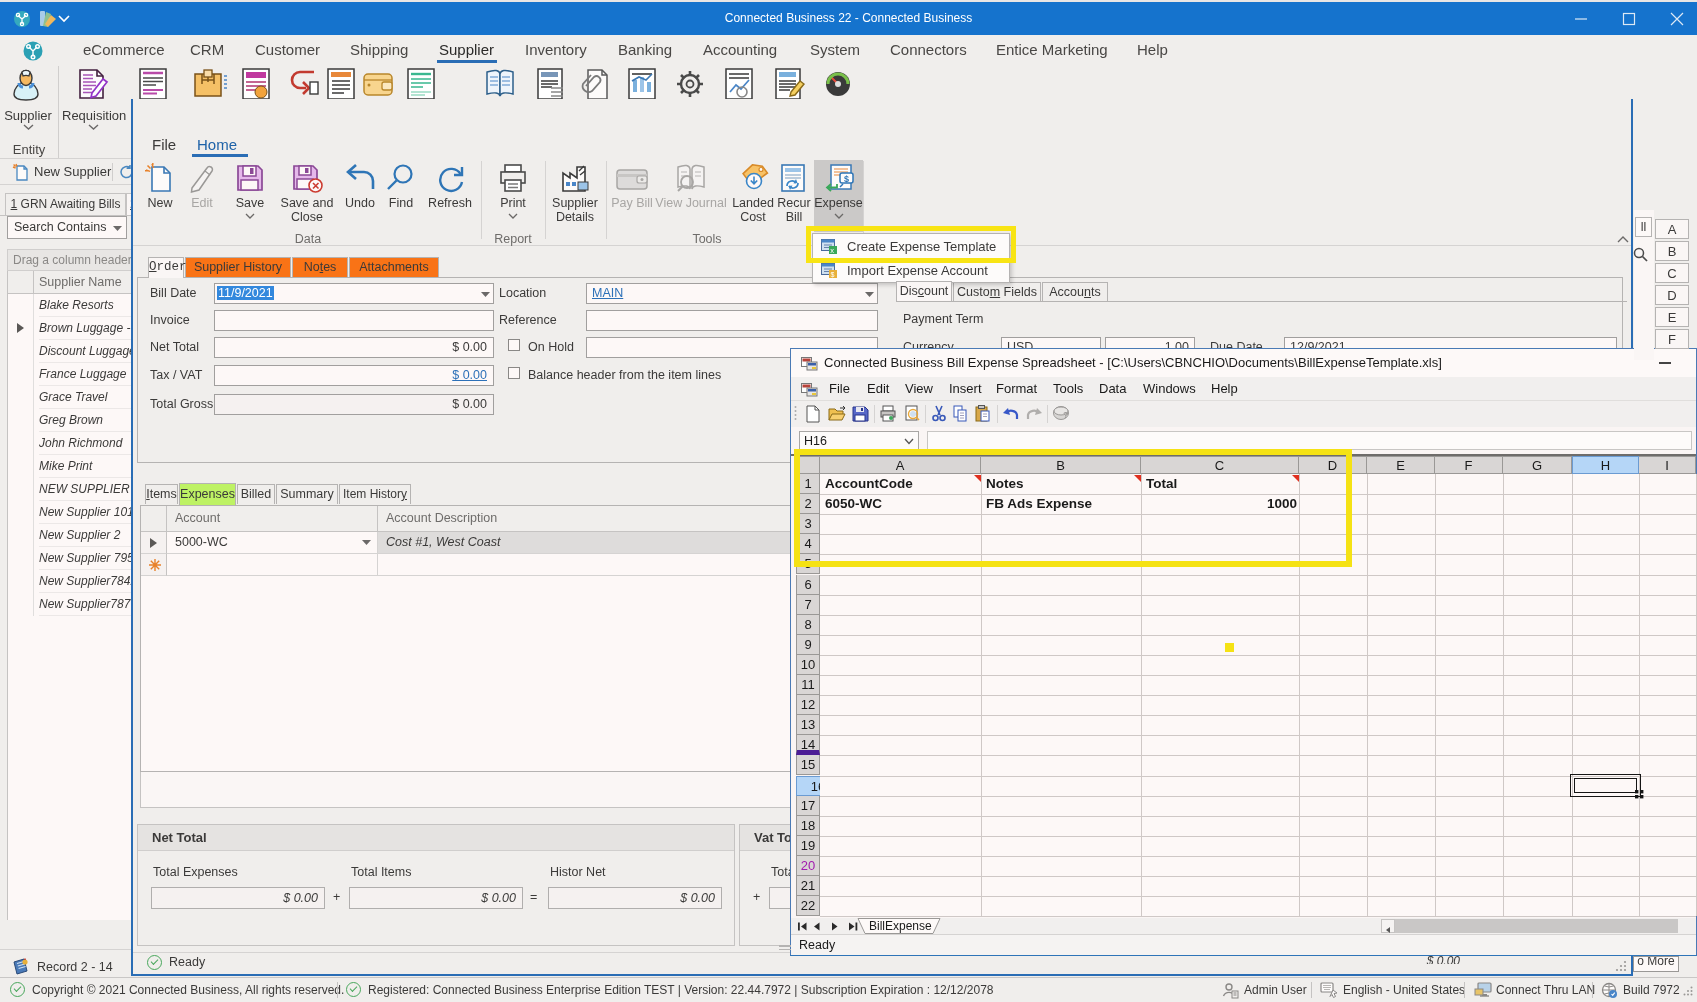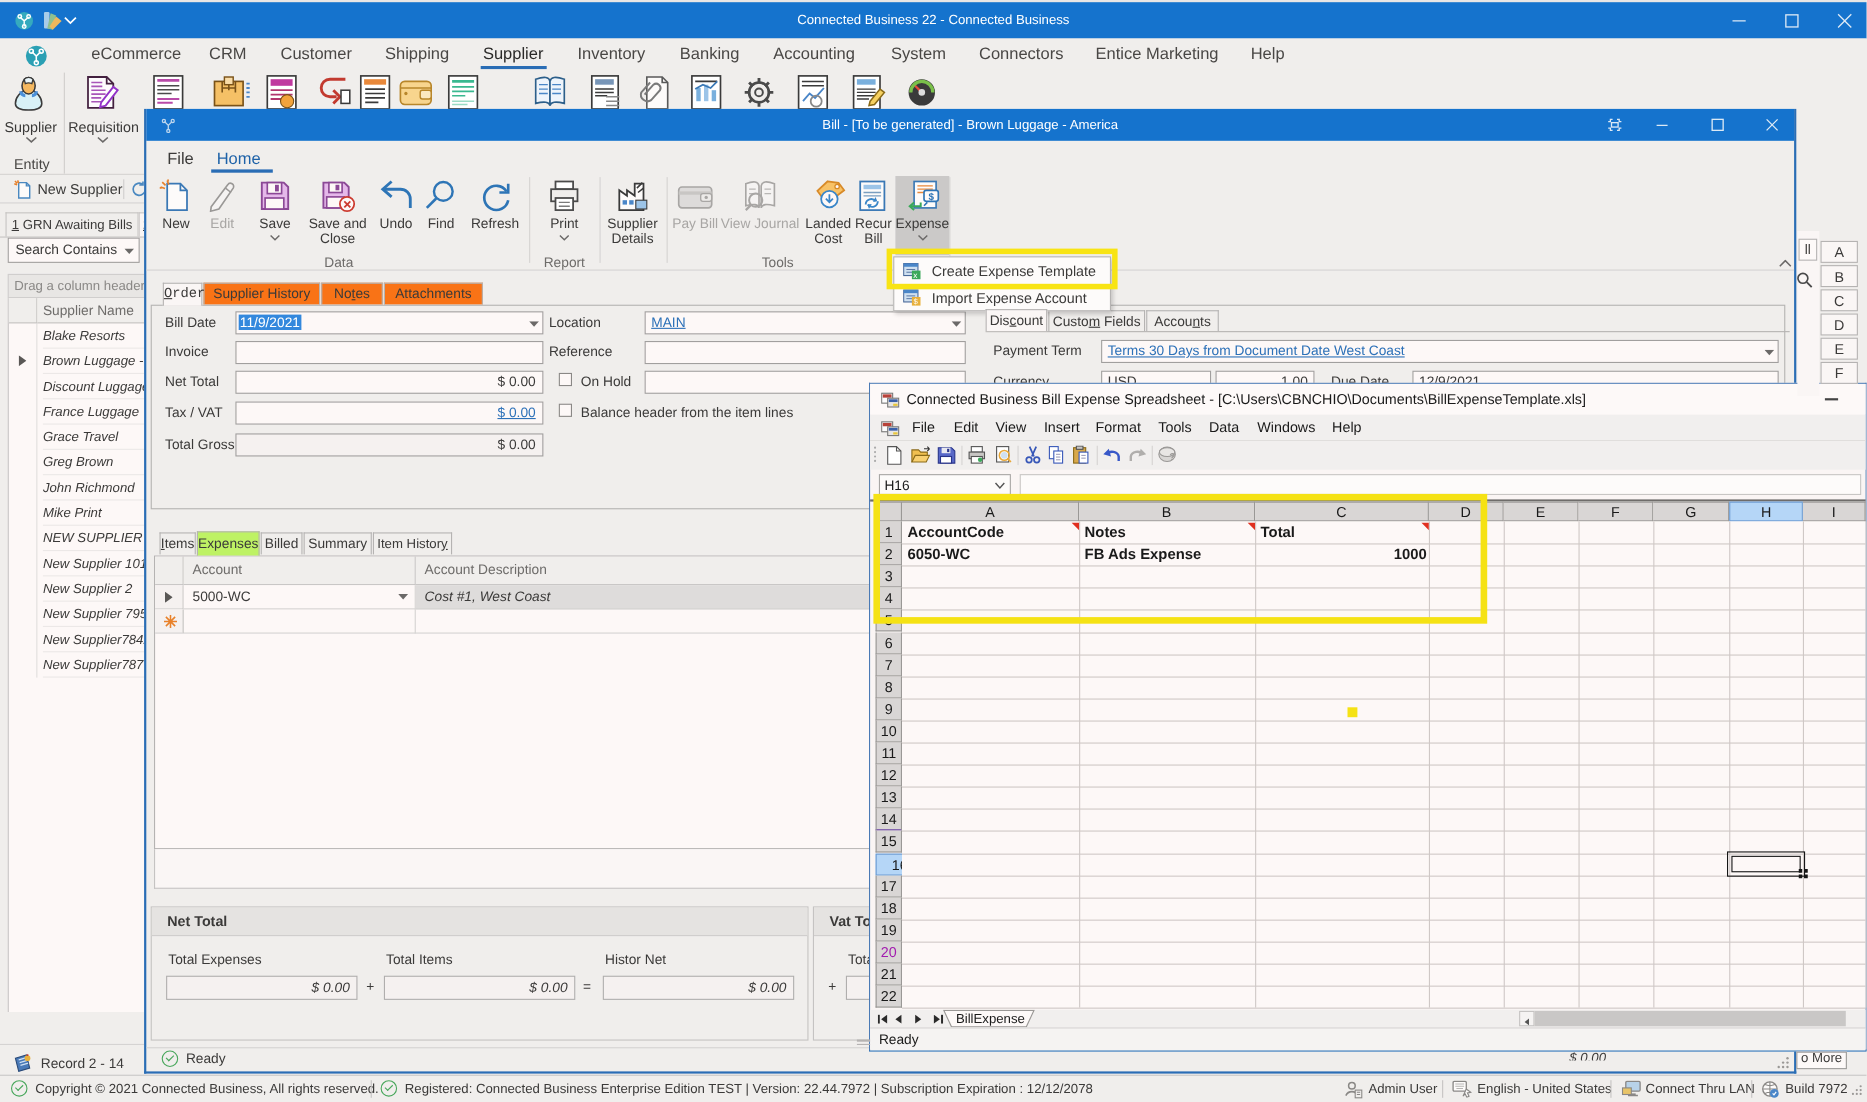--- a/index.html
+++ b/index.html
@@ -286,40 +286,20 @@
       <path d="M2 4 l10 -3 3 12 -10 3 z" fill="#4a7ab8" stroke="#2a4a78" stroke-width="1"></path>
       <path d="M5 5.5 l7 -2 M5.8 8 l7 -2 M6.6 10.5 l7 -2" stroke="#cfe0f2" stroke-width="1.1"></path>
       <circle cx="13" cy="4" r="2.6" fill="#e8b03a"></circle>
         <path d="M13 2 v-1.5" stroke="#c23a2f" stroke-width="1.6"></path>
     </svg>
     <div class="abs" style="left:37px;top:10px;font-size:12.5px">Record 2 - 14</div>
   </div>
 </div>
 <div class="abs" id="billwin">
 
-  <div class="win-title">
-    <div style="width:100%;text-align:center;font-size:12px;line-height:29px">Bill - [To be generated] - Brown Luggage - America</div>
-    <svg class="abs" style="left:12px;top:7px" width="16" height="16" viewBox="0 0 16 16">
-      <g stroke="#bcd6ee" stroke-width="1.2" fill="none">
-          <path d="M8 8 L4.5 4.5 M8 8 L11.5 4.5 M8 8 L8 12.5"></path>
-          <circle cx="4" cy="4" r="1.4"></circle>
-          <circle cx="12" cy="4" r="1.4"></circle>
-          <circle cx="8" cy="13" r="1.4"></circle>
-        </g>
-    </svg>
-    <svg class="abs" style="left:1327px;top:8px" width="160" height="13" viewBox="0 0 160 13">
-      <g stroke="#dce9f5" stroke-width="1.2" fill="none">
-        <path d="M2 3.5 h2 v-2 h2 M10 1.5 h2 v2 h2 M2 9.5 h2 v2 h2 M10 11.5 h2 v-2 h2"></path>
-          <rect x="5" y="4.5" width="6" height="4"></rect>
-        <path d="M46 7 h10"></path>
-        <rect x="96.5" y="1.5" width="10" height="10"></rect>
-        <path d="M146 1.5 l10 10 M156 1.5 l-10 10"></path>
-      </g>
-    </svg>
-  </div>
 
   <div class="abs" style="left:19px;top:37px;font-size:15px;color:#3b3a39">File</div>
   <div class="abs" style="left:64px;top:37px;font-size:15px;color:#1e62a8">Home</div>
   <div class="abs" style="left:59px;top:55px;width:56px;height:3px;background:#2a6db5"></div>
   <div class="abs" style="left:0;top:146px;width:1498px;height:1px;background:#d5d3d2"></div>
 
   <div class="rbtn" style="left:4px;width:46px">
     <svg class="ric" width="30" height="30" viewBox="0 0 30 30">
         <path d="M7 4 h12 l6 6 v18 h-18 z" fill="#fdfbfa" stroke="#3a78b5" stroke-width="1.6"></path>
         <path d="M19 4 v6 h6" fill="none" stroke="#3a78b5" stroke-width="1.6"></path>
@@ -504,26 +484,20 @@
     <div class="lbl" style="left:12px;top:119px">Total Gross</div>
     <div class="fld" style="left:76px;top:116px;width:280px;background:#f5f1f0">
         <span style="position:absolute;right:6px;top:2px">$ 0.00</span>
       </div>
 
     <div class="abs" style="left:758px;top:3px;width:56px;height:20px;background:#faf6f5;border:1px solid #b5b3b2;border-bottom:none;font-size:12.5px;text-align:center;line-height:19px;z-index:2">Dis<span style="text-decoration:underline">c</span>ount</div>
     <div class="abs" style="left:815px;top:4px;width:88px;height:19px;background:#f0eeec;border:1px solid #b5b3b2;border-bottom:none;font-size:12.5px;text-align:center;line-height:18px">Custo<span style="text-decoration:underline">m</span> Fields</div>
     <div class="abs" style="left:904px;top:4px;width:66px;height:19px;background:#f0eeec;border:1px solid #b5b3b2;border-bottom:none;font-size:12.5px;text-align:center;line-height:18px">Accou<span style="text-decoration:underline">n</span>ts</div>
     <div class="abs" style="left:758px;top:23px;width:731px;height:1px;background:#b5b3b2"></div>
     <div class="lbl" style="left:765px;top:34px">Payment Term</div>
-    <div class="abs" style="left:863px;top:31px;width:616px;height:21px;border:1px solid #a19f9e;background:#fdf8f7">
-      <span style="position:absolute;left:5px;top:2px;font-size:12.5px;color:#2d71b8;text-decoration:underline">Terms 30 Days from Document Date West Coast</span>
-      <svg class="abs" style="left:602px;top:8px" width="9" height="6" viewBox="0 0 9 6">
-          <path d="M0 0 L4.5 5 L9 0" fill="#6b6968"></path>
-        </svg>
-    </div>
     <div class="lbl" style="left:765px;top:62px;color:#3b3a39">Currency</div>
     <div class="abs" style="left:863px;top:59px;width:100px;height:21px;border:1px solid #a19f9e;background:#fdf8f7;font-size:12.5px">
         <span style="position:absolute;left:5px;top:2px">USD</span>
       </div>
     <div class="abs" style="left:967px;top:59px;width:90px;height:21px;border:1px solid #a19f9e;background:#fdf8f7;font-size:12.5px">
         <span style="position:absolute;right:5px;top:2px">1.00</span>
       </div>
     <div class="lbl" style="left:1072px;top:62px">Due Date</div>
     <div class="abs" style="left:1146px;top:59px;width:333px;height:21px;border:1px solid #a19f9e;background:#fdf8f7;font-size:12.5px">
         <span style="position:absolute;left:5px;top:2px">12/9/2021</span>
@@ -736,21 +710,21 @@
 <div class="abs" style="left:5px;top:78.3px;width:24px;height:20.1px;background:#d9d6d5;border-right:1px solid #9a9896;border-bottom:1px solid #9a9896;border-left:1px solid #9a9896;font-size:13px;text-align:center;line-height:19px;color:#1a1a1a">4</div>
 <div class="abs" style="left:5px;top:98.4px;width:24px;height:20.1px;background:#d9d6d5;border-right:1px solid #9a9896;border-bottom:1px solid #9a9896;border-left:1px solid #9a9896;font-size:13px;text-align:center;line-height:19px;color:#1a1a1a">5</div>
 <div class="abs" style="left:5px;top:118.5px;width:24px;height:20.1px;background:#d9d6d5;border-right:1px solid #9a9896;border-bottom:1px solid #9a9896;border-left:1px solid #9a9896;font-size:13px;text-align:center;line-height:19px;color:#1a1a1a">6</div>
 <div class="abs" style="left:5px;top:138.6px;width:24px;height:20.1px;background:#d9d6d5;border-right:1px solid #9a9896;border-bottom:1px solid #9a9896;border-left:1px solid #9a9896;font-size:13px;text-align:center;line-height:19px;color:#1a1a1a">7</div>
 <div class="abs" style="left:5px;top:158.7px;width:24px;height:20.1px;background:#d9d6d5;border-right:1px solid #9a9896;border-bottom:1px solid #9a9896;border-left:1px solid #9a9896;font-size:13px;text-align:center;line-height:19px;color:#1a1a1a">8</div>
 <div class="abs" style="left:5px;top:178.8px;width:24px;height:20.1px;background:#d9d6d5;border-right:1px solid #9a9896;border-bottom:1px solid #9a9896;border-left:1px solid #9a9896;font-size:13px;text-align:center;line-height:19px;color:#1a1a1a">9</div>
 <div class="abs" style="left:5px;top:198.9px;width:24px;height:20.1px;background:#d9d6d5;border-right:1px solid #9a9896;border-bottom:1px solid #9a9896;border-left:1px solid #9a9896;font-size:13px;text-align:center;line-height:19px;color:#1a1a1a">10</div>
 <div class="abs" style="left:5px;top:219.0px;width:24px;height:20.1px;background:#d9d6d5;border-right:1px solid #9a9896;border-bottom:1px solid #9a9896;border-left:1px solid #9a9896;font-size:13px;text-align:center;line-height:19px;color:#1a1a1a">11</div>
 <div class="abs" style="left:5px;top:239.1px;width:24px;height:20.1px;background:#d9d6d5;border-right:1px solid #9a9896;border-bottom:1px solid #9a9896;border-left:1px solid #9a9896;font-size:13px;text-align:center;line-height:19px;color:#1a1a1a">12</div>
 <div class="abs" style="left:5px;top:259.2px;width:24px;height:20.1px;background:#d9d6d5;border-right:1px solid #9a9896;border-bottom:1px solid #9a9896;border-left:1px solid #9a9896;font-size:13px;text-align:center;line-height:19px;color:#1a1a1a">13</div>
-<div class="abs" style="left:5px;top:279.3px;width:24px;height:20.1px;background:#d9d6d5;border-right:1px solid #9a9896;border-bottom:1px solid #4c1d95;border-left:1px solid #9a9896;font-size:13px;text-align:center;line-height:19px;color:#1a1a1a">14</div>
+<div class="abs" style="left:5px;top:279.3px;width:24px;height:20.1px;background:#d9d6d5;border-right:1px solid #9a9896;border-bottom:5px solid #4c1d95;border-left:1px solid #9a9896;font-size:13px;text-align:center;line-height:19px;color:#1a1a1a">14</div>
 <div class="abs" style="left:5px;top:299.4px;width:24px;height:20.1px;background:#d9d6d5;border-right:1px solid #9a9896;border-bottom:1px solid #9a9896;border-left:1px solid #9a9896;font-size:13px;text-align:center;line-height:19px;color:#1a1a1a">15</div>
 <div class="abs" style="left:5px;top:319.5px;width:44px;height:20.1px;background:#b5d6f7;border:1px solid #6b9bd2;font-size:13px;text-align:center;line-height:19px;color:#1a1a1a">16</div>
 <div class="abs" style="left:5px;top:339.6px;width:24px;height:20.1px;background:#d9d6d5;border-right:1px solid #9a9896;border-bottom:1px solid #9a9896;border-left:1px solid #9a9896;font-size:13px;text-align:center;line-height:19px;color:#1a1a1a">17</div>
 <div class="abs" style="left:5px;top:359.7px;width:24px;height:20.1px;background:#d9d6d5;border-right:1px solid #9a9896;border-bottom:1px solid #9a9896;border-left:1px solid #9a9896;font-size:13px;text-align:center;line-height:19px;color:#1a1a1a">18</div>
 <div class="abs" style="left:5px;top:379.8px;width:24px;height:20.1px;background:#d9d6d5;border-right:1px solid #9a9896;border-bottom:1px solid #9a9896;border-left:1px solid #9a9896;font-size:13px;text-align:center;line-height:19px;color:#1a1a1a">19</div>
 <div class="abs" style="left:5px;top:399.9px;width:24px;height:20.1px;background:#d9d6d5;border-right:1px solid #9a9896;border-bottom:1px solid #9a9896;border-left:1px solid #9a9896;font-size:13px;text-align:center;line-height:19px;color:#a21caf">20</div>
 <div class="abs" style="left:5px;top:420.0px;width:24px;height:20.1px;background:#d9d6d5;border-right:1px solid #9a9896;border-bottom:1px solid #9a9896;border-left:1px solid #9a9896;font-size:13px;text-align:center;line-height:19px;color:#1a1a1a">21</div>
 <div class="abs" style="left:5px;top:440.1px;width:24px;height:20.1px;background:#d9d6d5;border-right:1px solid #9a9896;border-bottom:1px solid #9a9896;border-left:1px solid #9a9896;font-size:13px;text-align:center;line-height:19px;color:#1a1a1a">22</div>
 <div class="abs" style="left:29px;top:18px;width:876px;height:442px;background:#fdf8f7"></div>
 <div class="abs" style="left:190px;top:18px;width:1px;height:442px;background:#cfc8c6"></div>

